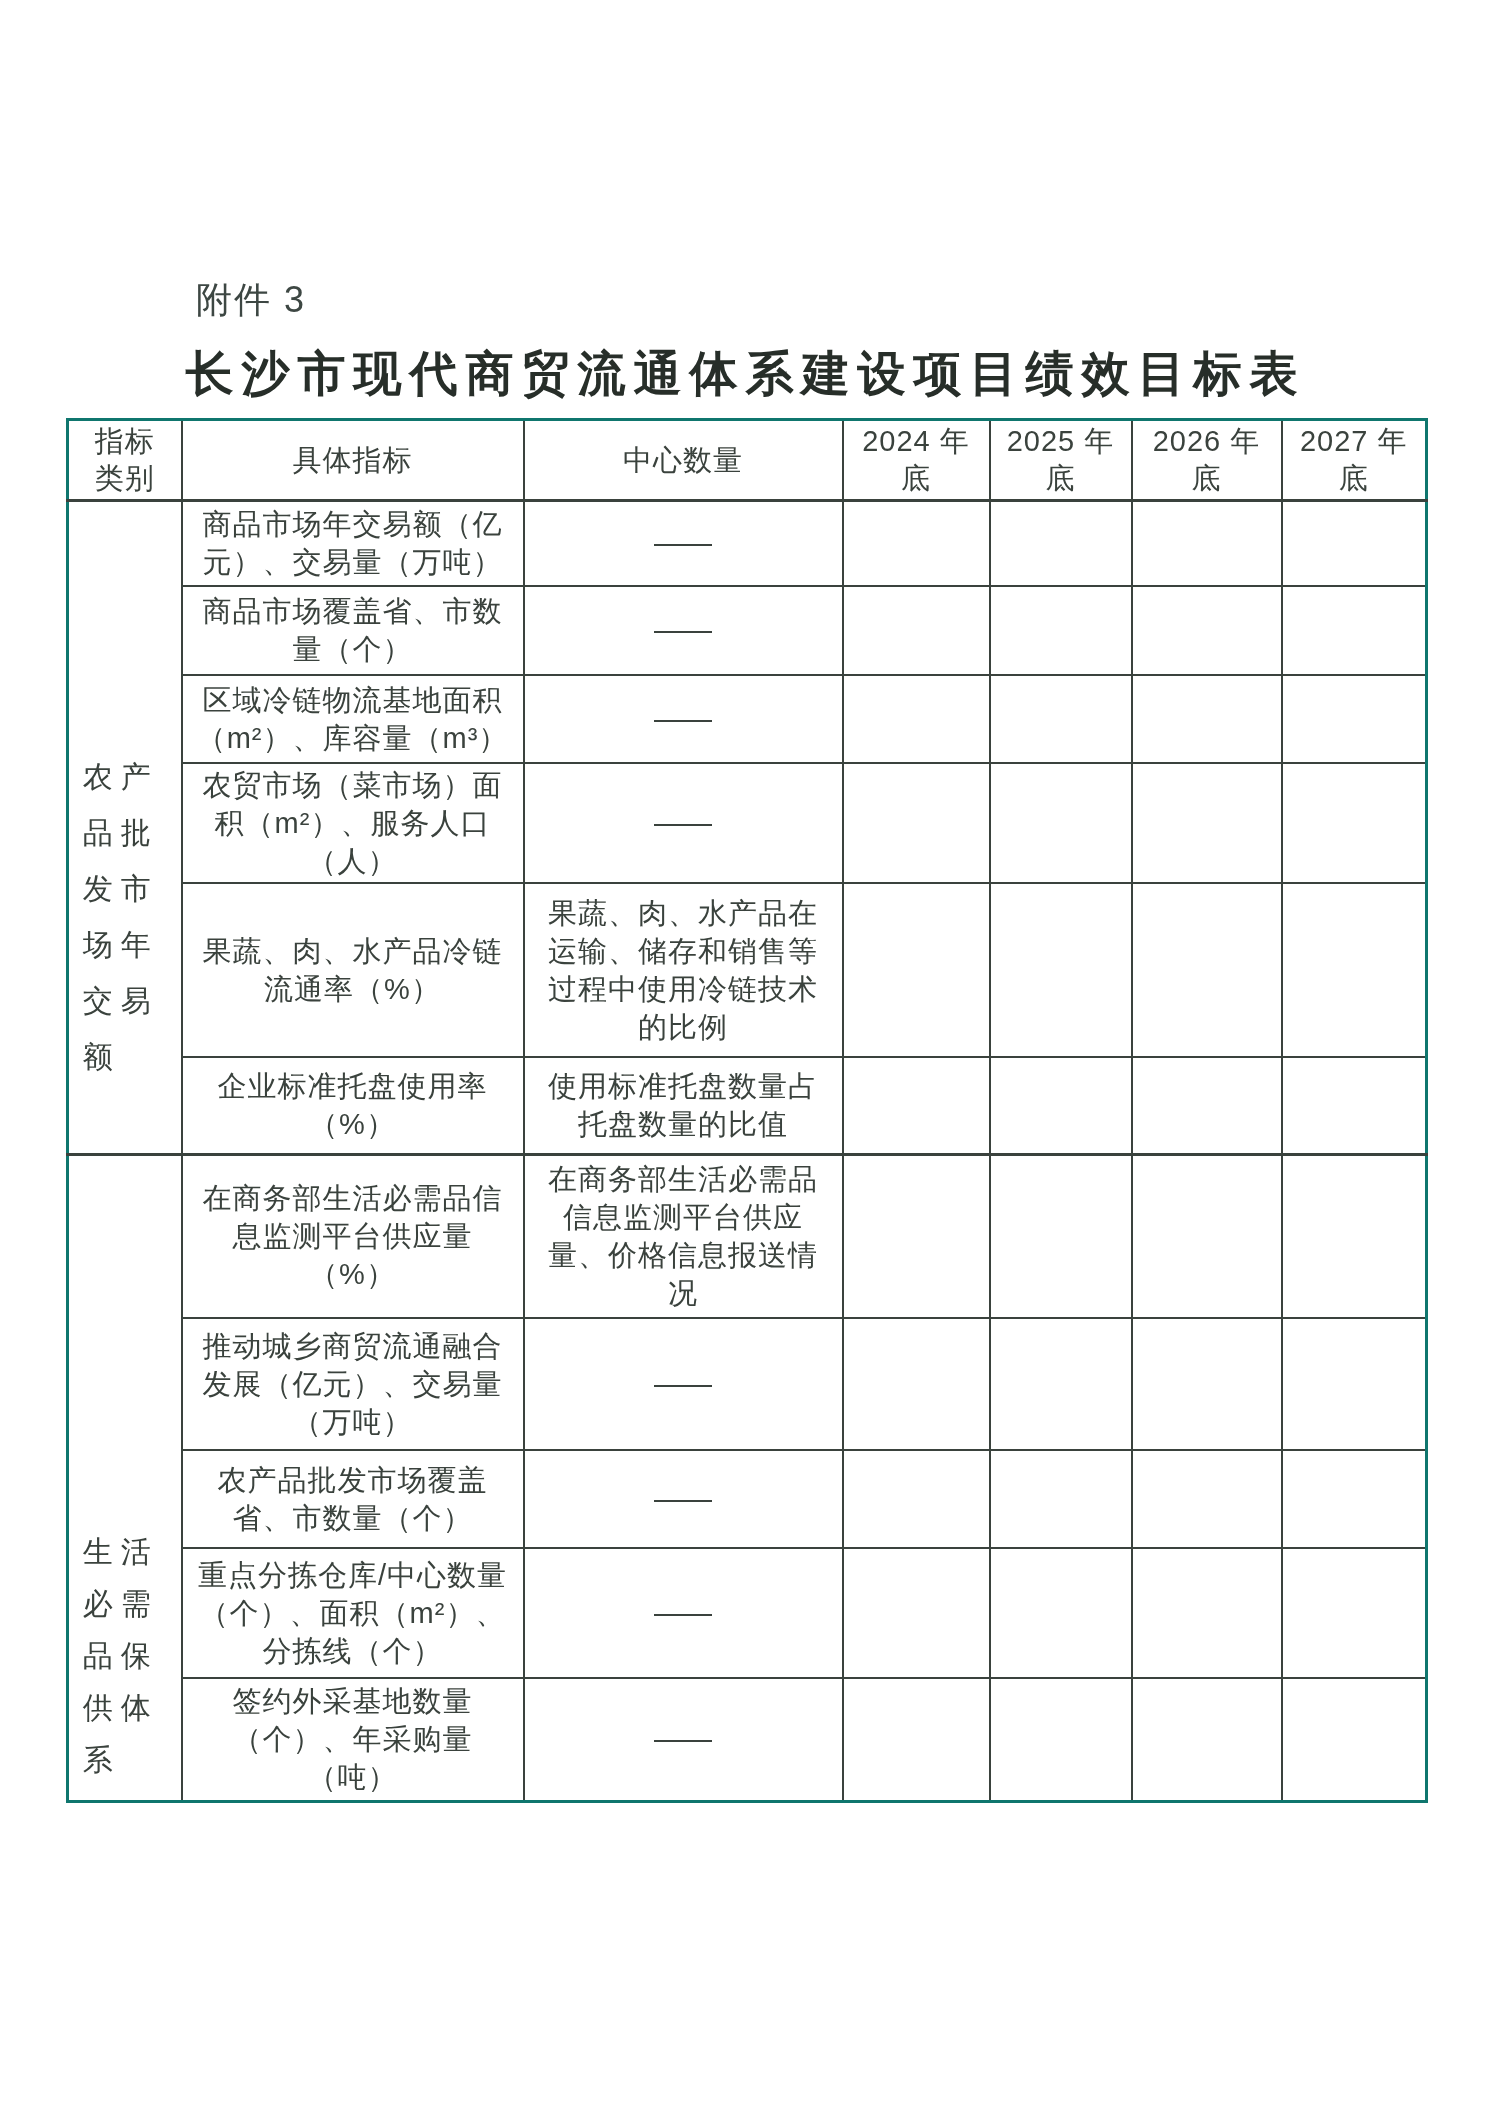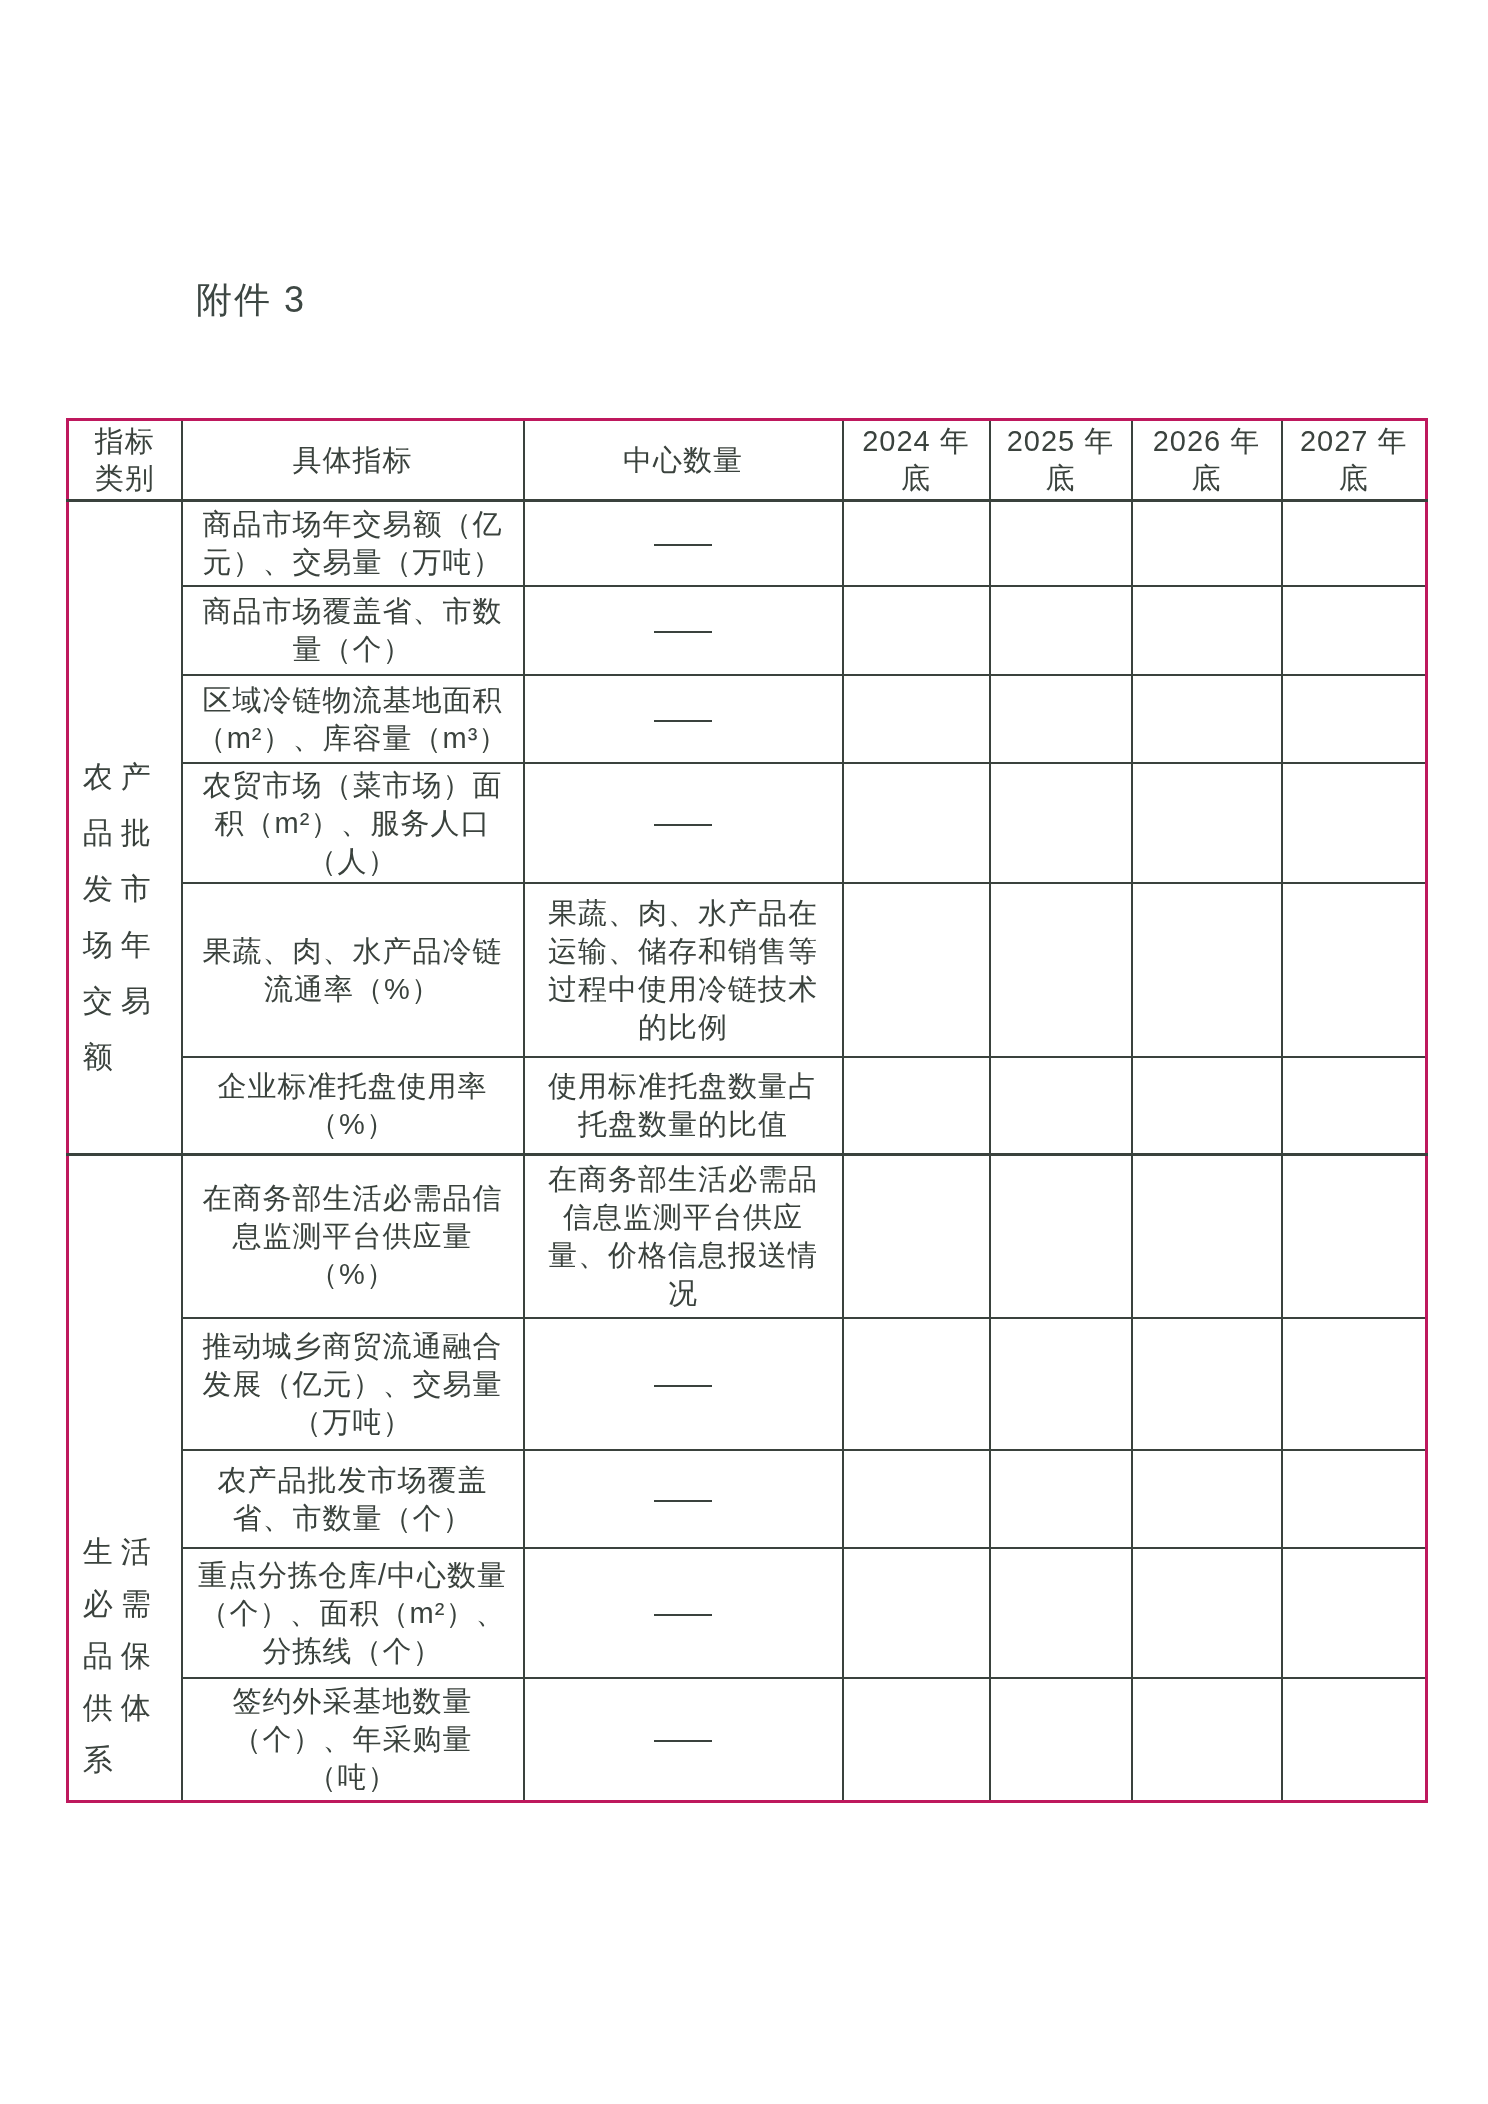--- a/index.html
+++ b/index.html
@@ -17,21 +17,21 @@
     font-size:36px; letter-spacing:2px; color:#3d4743;
   }
   .doc-title {
     position:absolute; left:66px; top:342px; width:1359px;
     text-align:center; font-size:48px; font-weight:bold;
     letter-spacing:8px; color:#272e29; white-space:nowrap;
   }
   table.target-table {
     position:absolute; left:66px; top:418px;
     width:1359px; table-layout:fixed; border-collapse:collapse;
-    border:3px solid #be185d;
+    border:3px solid #0f766e;
   }
   .target-table th, .target-table td {
     border:2px solid #3a423d;
     font-size:29px; line-height:38px;
     text-align:center; vertical-align:middle;
     letter-spacing:1px; padding:2px 13px;
     font-weight:normal;
     overflow:hidden;
   }
   .target-table thead tr { height:78px; }
@@ -50,20 +50,21 @@
   .cat-s2 .cat-text { line-height:52px; margin-bottom:14px; }
   td.exp-cell.dash { letter-spacing:0; }
 </style>
 </head>
 <body>
 
 <div class="page">
 
   <div class="attachment">附件 3</div>
 
+  <div class="doc-title">长沙市现代商贸流通体系建设项目绩效目标表</div>
 
   <table class="target-table">
     <colgroup>
       <col style="width:114px">
       <col style="width:342px">
       <col style="width:319px">
       <col style="width:147px">
       <col style="width:142px">
       <col style="width:150px">
       <col style="width:145px">

